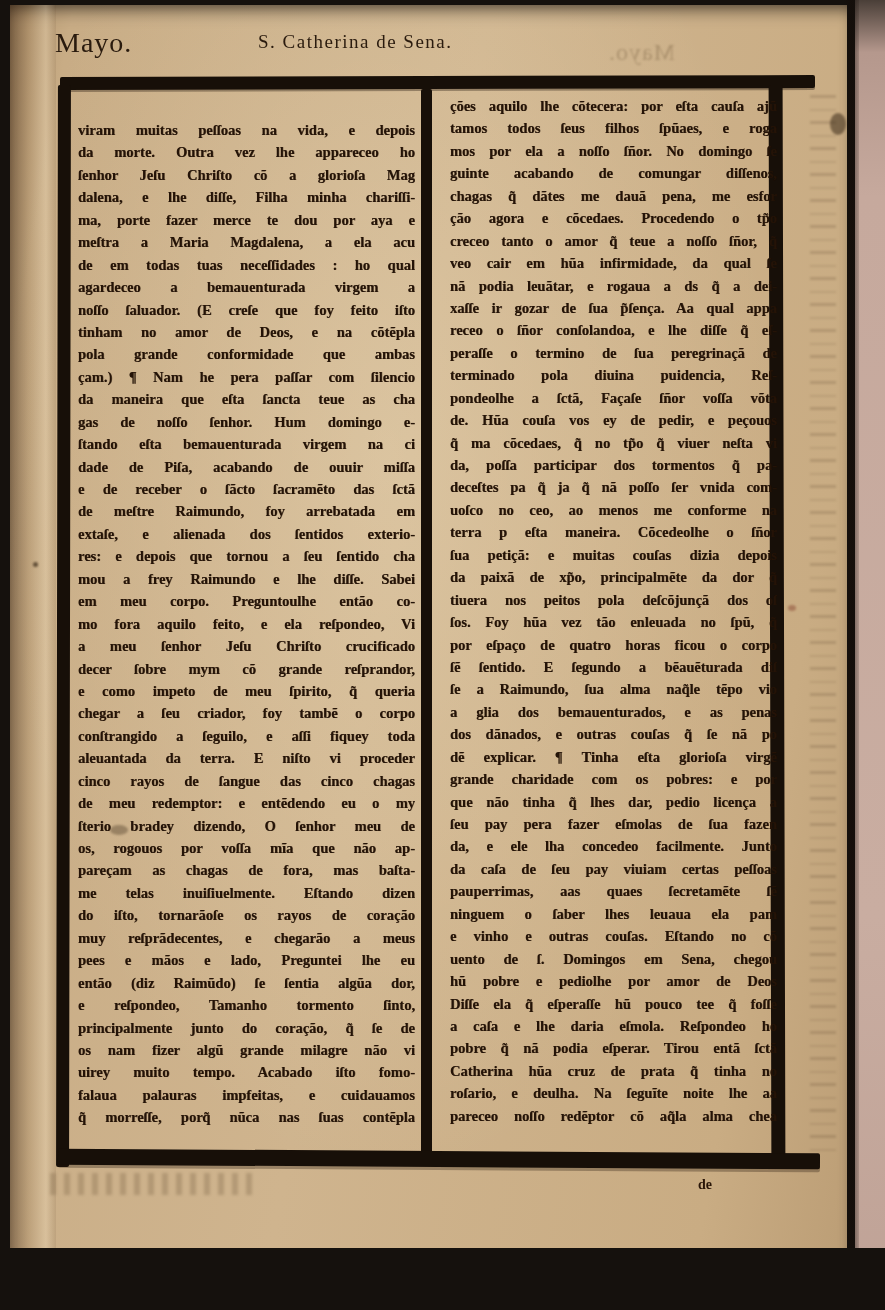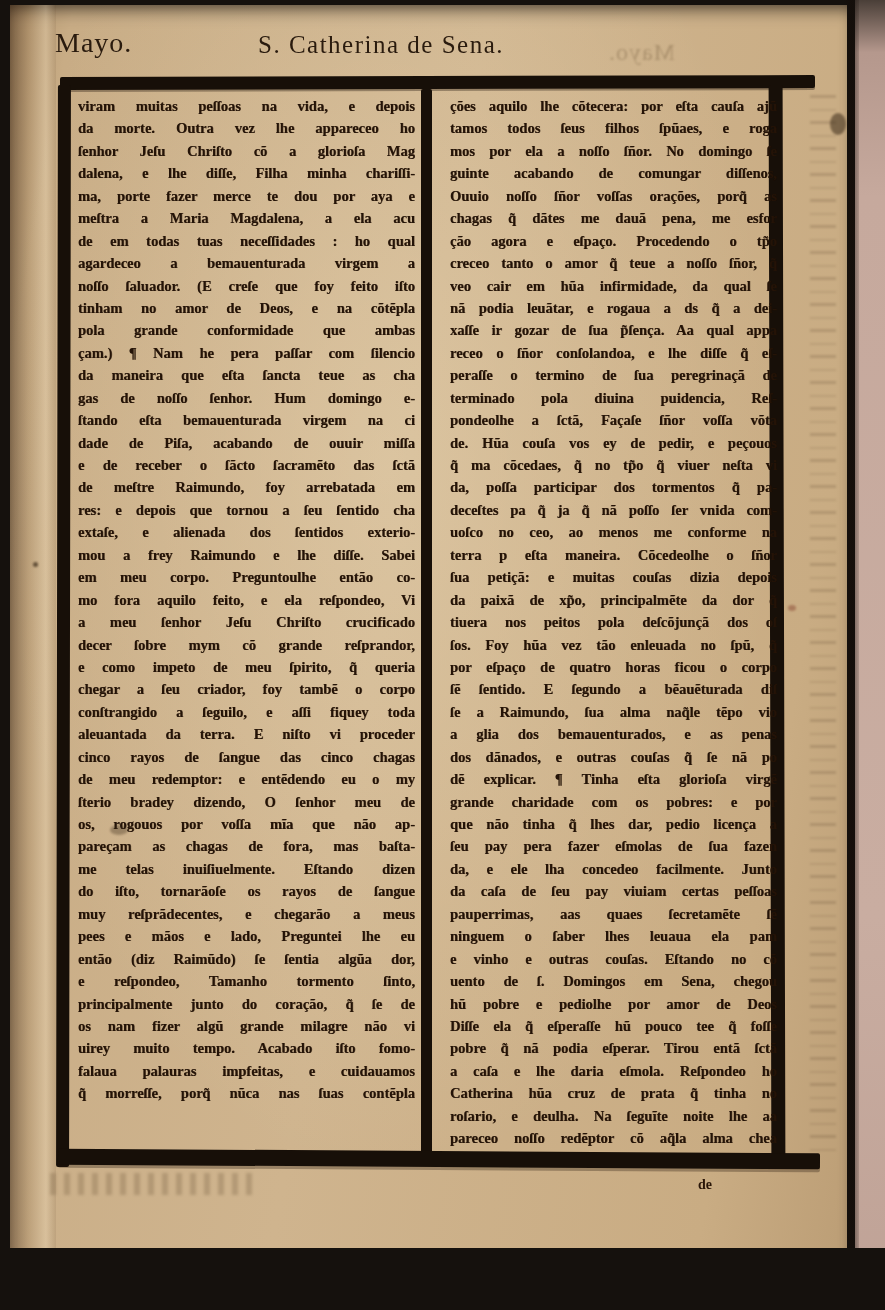--- a/index.html
+++ b/index.html
@@ -13,39 +13,39 @@
   
   .page{position:absolute;left:10px;top:5px;width:837px;height:1305px;
         background:
           radial-gradient(ellipse at 45% 35%,rgba(255,244,214,.25) 0%,rgba(255,244,214,0) 60%),
           linear-gradient(100deg,#b2946e 0%,#c8ac85 6%,#cfb48e 45%,#c9ac83 85%,#bb9d75 100%);
         box-shadow:inset 0 14px 18px -12px rgba(15,10,5,.8), inset 0 -8px 16px -10px rgba(15,10,5,.4);}
   .page-curl{position:absolute;left:0;top:0;width:46px;height:1305px;
         background:linear-gradient(90deg,rgba(60,38,20,.45) 0%,rgba(120,90,55,.18) 40%,rgba(255,240,210,.25) 78%,rgba(90,65,40,.12) 100%);}
   
   .hdr-month{position:absolute;left:45px;top:22px;font-size:28px;color:#2a1b0e;letter-spacing:1px;}
-  .hdr-title{position:absolute;left:248px;top:26px;font-size:25px;color:#2a1b0e;letter-spacing:1.5px;}
+  .hdr-title{position:absolute;left:248px;top:26px;font-size:19px;color:#2a1b0e;letter-spacing:1.5px;}
   .hdr-ghost{position:absolute;left:598px;top:34px;font-size:24px;color:#6d5638;opacity:.35;
              transform:scaleX(-1);filter:blur(1px);letter-spacing:1px;}
   
   .rule{position:absolute;background:#170f08;border-radius:2px;}
   .rule-top{left:50px;top:71px;width:755px;height:13px;transform:rotate(-.15deg);
             box-shadow:0 2px 0 rgba(30,18,8,.35);}
   .rule-bottom{left:48px;top:1146px;width:762px;height:16px;transform:rotate(.35deg);
             box-shadow:0 3px 0 rgba(30,18,8,.3);}
   .rule-left{left:47px;top:80px;width:13px;height:1082px;transform:rotate(.1deg);}
   .rule-mid{left:411px;top:84px;width:11px;height:1074px;}
   .rule-right{left:760px;top:80px;width:14px;height:1080px;transform:rotate(-.15deg);}
   
   .bleed-strip{position:absolute;left:800px;top:90px;width:26px;height:1060px;opacity:.5;
         background:repeating-linear-gradient(180deg,rgba(70,50,30,.35) 0 3px,rgba(70,50,30,0) 3px 14px,rgba(70,50,30,.22) 14px 16px,rgba(70,50,30,0) 16px 26px);
         filter:blur(1.2px);}
   
   .col{position:absolute;top:90px;height:1056px;overflow:hidden;color:#241307;}
-  .col-left{left:68px;width:337px;}
+  .col-left{left:68px;width:337px;margin-top:24px;}
   .col-right{left:440px;width:327px;}
   .tline{height:22.45px;line-height:22.45px;font-size:14.5px;font-weight:bold;
          text-align:justify;text-align-last:justify;overflow:hidden;
          text-shadow:.5px .3px 0 rgba(35,18,6,.55);}
   
   .catchword{position:absolute;left:688px;top:1172px;font-size:14px;font-weight:bold;color:#2a1608;}
   .ghost-foot{position:absolute;left:40px;top:1168px;width:210px;height:22px;opacity:.30;filter:blur(1.4px);
         background:repeating-linear-gradient(90deg,rgba(80,58,32,.7) 0 6px,rgba(80,58,32,0) 6px 14px);}
   .stain{position:absolute;border-radius:50%;background:#3a2a18;filter:blur(1px);}
   .stain-1{left:820px;top:108px;width:16px;height:22px;opacity:.55;}
@@ -87,56 +87,55 @@
         <div class="tline">noſſo ſaluador. (E creſe que foy feito iſto</div>
         <div class="tline">tinham no amor de Deos, e na cõtẽpla</div>
         <div class="tline">pola grande conformidade que ambas</div>
         <div class="tline">çam.) ¶ Nam he pera paſſar com ſilencio</div>
         <div class="tline">da maneira que eſta ſancta teue as cha</div>
         <div class="tline">gas de noſſo ſenhor. Hum domingo e-</div>
         <div class="tline">ſtando eſta bemauenturada virgem na ci</div>
         <div class="tline">dade de Piſa, acabando de ouuir miſſa</div>
         <div class="tline">e de receber o ſãcto ſacramẽto das ſctã</div>
         <div class="tline">de meſtre Raimundo, foy arrebatada em</div>
+        <div class="tline">extaſe, e alienada dos ſentidos exterio-</div>
         <div class="tline">res: e depois que tornou a ſeu ſentido cha</div>
-        <div class="tline">extaſe, e alienada dos ſentidos exterio-</div>
         <div class="tline">mou a frey Raimundo e lhe diſſe. Sabei</div>
         <div class="tline">em meu corpo. Preguntoulhe então co-</div>
         <div class="tline">mo fora aquilo feito, e ela reſpondeo, Vi</div>
         <div class="tline">a meu ſenhor Jeſu Chriſto crucificado</div>
         <div class="tline">decer ſobre mym cõ grande reſprandor,</div>
         <div class="tline">e como impeto de meu ſpirito, q̃ queria</div>
         <div class="tline">chegar a ſeu criador, foy tambẽ o corpo</div>
         <div class="tline">conſtrangido a ſeguilo, e aſſi fiquey toda</div>
         <div class="tline">aleuantada da terra. E niſto vi proceder</div>
         <div class="tline">cinco rayos de ſangue das cinco chagas</div>
         <div class="tline">de meu redemptor: e entẽdendo eu o my</div>
         <div class="tline">ſterio bradey dizendo, O ſenhor meu de</div>
         <div class="tline">os, rogouos por voſſa mĩa que não ap-</div>
         <div class="tline">pareçam as chagas de fora, mas baſta-</div>
         <div class="tline">me telas inuiſiuelmente. Eſtando dizen</div>
-        <div class="tline">do iſto, tornarãoſe os rayos de ſangue</div>
+        <div class="tline">do iſto, tornarãoſe os rayos de coração</div>
         <div class="tline">muy reſprãdecentes, e chegarão a meus</div>
         <div class="tline">pees e mãos e lado, Preguntei lhe eu</div>
         <div class="tline">então (diz Raimũdo) ſe ſentia algũa dor,</div>
         <div class="tline">e reſpondeo, Tamanho tormento ſinto,</div>
         <div class="tline">principalmente junto do coração, q̃ ſe de</div>
         <div class="tline">os nam fizer algũ grande milagre não vi</div>
         <div class="tline">uirey muito tempo. Acabado iſto fomo-</div>
         <div class="tline">falaua palauras impfeitas, e cuidauamos</div>
         <div class="tline">q̃ morreſſe, porq̃ nũca nas ſuas contẽpla</div>
       </div>
     <div class="col col-right">
         <div class="tline">ções aquilo lhe cõtecera: por eſta cauſa ajũ</div>
         <div class="tline">tamos todos ſeus filhos ſpũaes, e roga</div>
         <div class="tline">mos por ela a noſſo ſñor. No domingo ſe</div>
         <div class="tline">guinte acabando de comungar diſſenos,</div>
-        <div class="tline">Ouuio noſſo ſñor voſſas orações, porq̃ as</div>
         <div class="tline">chagas q̃ dãtes me dauã pena, me esfor</div>
-        <div class="tline">ção agora e eſpaço. Procedendo o tp̃o</div>
+        <div class="tline">ção agora e cõcedaes. Procedendo o tp̃o</div>
         <div class="tline">creceo tanto o amor q̃ teue a noſſo ſñor, q̃</div>
         <div class="tline">veo cair em hũa infirmidade, da qual ſe</div>
         <div class="tline">nã podia leuãtar, e rogaua a ds q̃ a dei-</div>
         <div class="tline">xaſſe ir gozar de ſua p̃ſença. Aa qual appa</div>
         <div class="tline">receo o ſñor conſolandoa, e lhe diſſe q̃ eſ-</div>
         <div class="tline">peraſſe o termino de ſua peregrinaçã de</div>
         <div class="tline">terminado pola diuina puidencia, Reſ-</div>
         <div class="tline">pondeolhe a ſctã, Façaſe ſñor voſſa võta</div>
         <div class="tline">de. Hũa couſa vos ey de pedir, e peçouos</div>
         <div class="tline">q̃ ma cõcedaes, q̃ no tp̃o q̃ viuer neſta vi</div>
@@ -158,22 +157,22 @@
         <div class="tline">que não tinha q̃ lhes dar, pedio licença a</div>
         <div class="tline">ſeu pay pera fazer eſmolas de ſua fazen</div>
         <div class="tline">da, e ele lha concedeo facilmente. Junto</div>
         <div class="tline">da caſa de ſeu pay viuiam certas peſſoas</div>
         <div class="tline">pauperrimas, aas quaes ſecretamẽte ſẽ</div>
         <div class="tline">ninguem o ſaber lhes leuaua ela pam</div>
         <div class="tline">e vinho e outras couſas. Eſtando no cõ</div>
         <div class="tline">uento de ſ. Domingos em Sena, chegou</div>
         <div class="tline">hũ pobre e pediolhe por amor de Deos</div>
         <div class="tline">Diſſe ela q̃ eſperaſſe hũ pouco tee q̃ foſſe</div>
+        <div class="tline">a caſa e lhe daria eſmola. Reſpondeo ho</div>
         <div class="tline">pobre q̃ nã podia eſperar. Tirou entã ſctã</div>
-        <div class="tline">a caſa e lhe daria eſmola. Reſpondeo ho</div>
         <div class="tline">Catherina hũa cruz de prata q̃ tinha no</div>
         <div class="tline">roſario, e deulha. Na ſeguĩte noite lhe aa</div>
         <div class="tline">pareceo noſſo redẽptor cõ aq̃la alma chea</div>
       </div>
 
     <div class="catchword">de</div>
     <div class="ghost-foot"></div>
 
     <div class="stain stain-1"></div>
     <div class="stain stain-2"></div>

